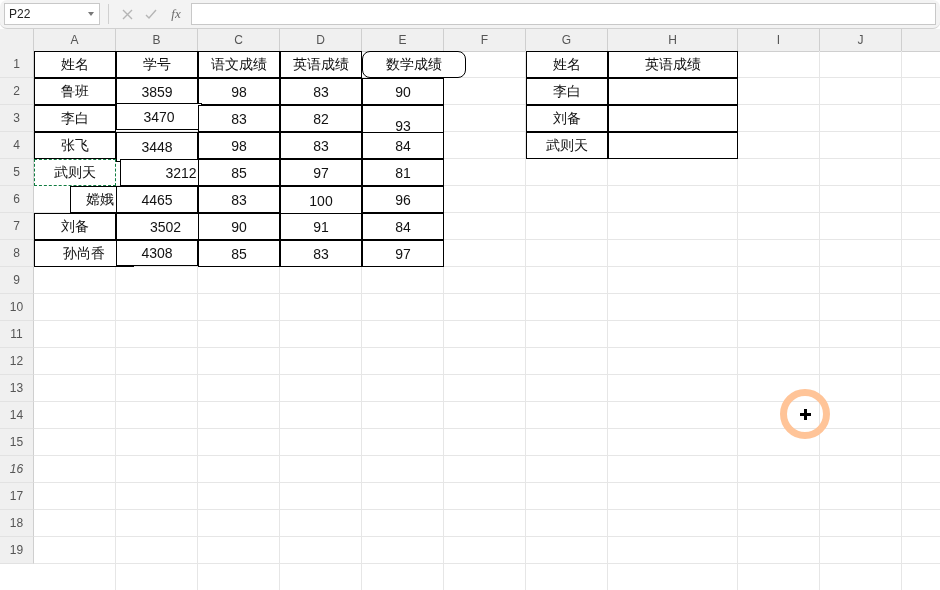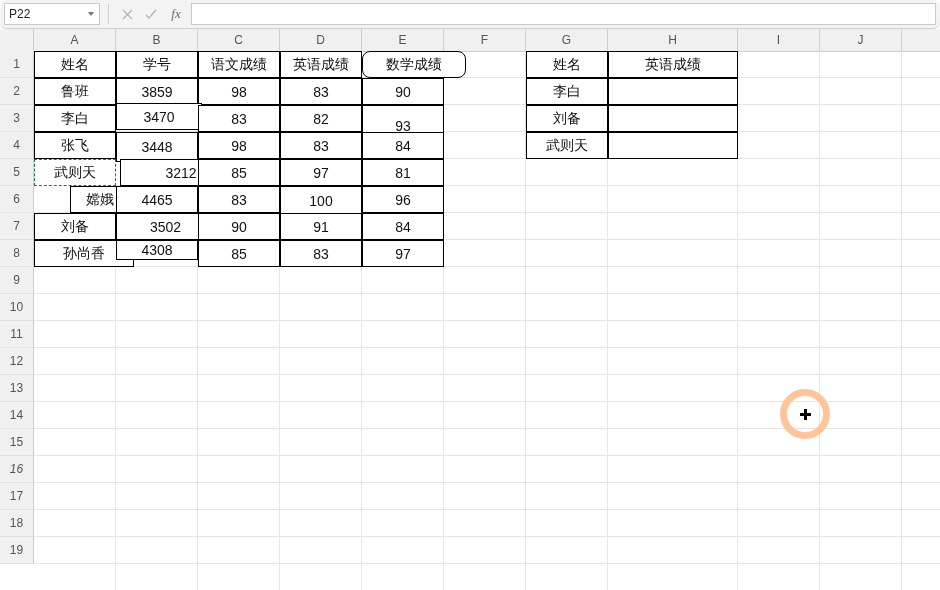--- a/index.html
+++ b/index.html
@@ -318,21 +318,21 @@
       <div class="cell bordered" style="left: 82px; top: 135px; width: 82px; height: 27px;">4465</div>
       <div class="cell bordered" style="left: 164px; top: 135px; width: 82px; height: 27px;">83</div>
       <div class="cell bordered" style="left: 246px; top: 135px; width: 82px; height: 30px;">100</div>
       <div class="cell bordered" style="left: 328px; top: 135px; width: 82px; height: 27px;">96</div>
       <div class="cell bordered" style="left: 0px; top: 162px; width: 82px; height: 27px;">刘备</div>
       <div class="cell bordered" style="left: 82px; top: 162px; width: 99px; height: 27px;">3502</div>
       <div class="cell bordered" style="left: 164px; top: 162px; width: 82px; height: 27px;">90</div>
       <div class="cell bordered" style="left: 246px; top: 162px; width: 82px; height: 27px;">91</div>
       <div class="cell bordered" style="left: 328px; top: 162px; width: 82px; height: 27px;">84</div>
       <div class="cell bordered" style="left: 0px; top: 189px; width: 100px; height: 27px;">孙尚香</div>
-      <div class="cell bordered" style="left: 82px; top: 189px; width: 82px; height: 20px;">4308</div>
+      <div class="cell bordered" style="left: 82px; top: 189px; width: 82px; height: 26px;">4308</div>
       <div class="cell bordered" style="left: 164px; top: 189px; width: 82px; height: 27px;">85</div>
       <div class="cell bordered" style="left: 246px; top: 189px; width: 82px; height: 27px;">83</div>
       <div class="cell bordered" style="left: 328px; top: 189px; width: 82px; height: 27px;">97</div>
       <div class="cell bordered" style="left: 492px; top: 0px; width: 82px; height: 27px;">姓名</div>
       <div class="cell bordered" style="left: 574px; top: 0px; width: 130px; height: 27px;">英语成绩</div>
       <div class="cell bordered" style="left: 492px; top: 27px; width: 82px; height: 27px;">李白</div>
       <div class="cell bordered" style="left: 574px; top: 27px; width: 130px; height: 27px;"></div>
       <div class="cell bordered" style="left: 492px; top: 54px; width: 82px; height: 27px;">刘备</div>
       <div class="cell bordered" style="left: 574px; top: 54px; width: 130px; height: 27px;"></div>
       <div class="cell bordered" style="left: 492px; top: 81px; width: 82px; height: 27px;">武则天</div>

